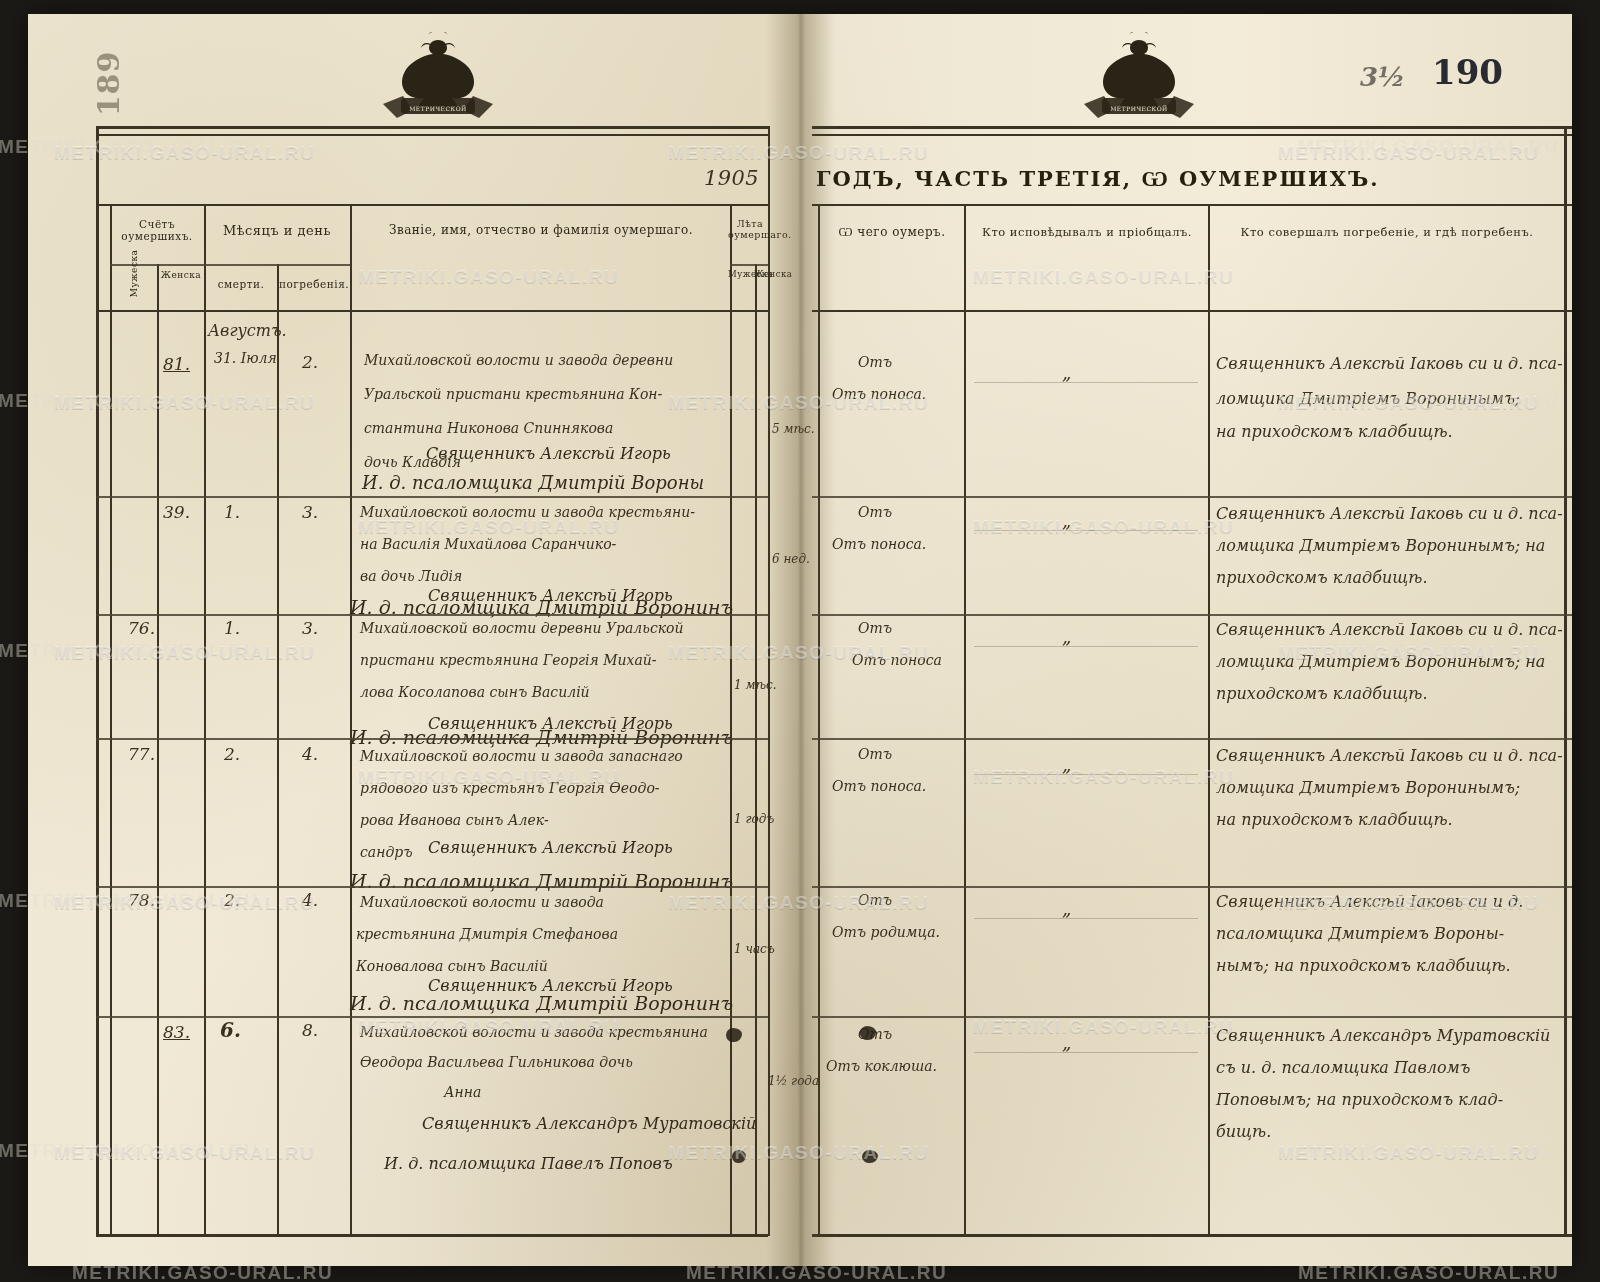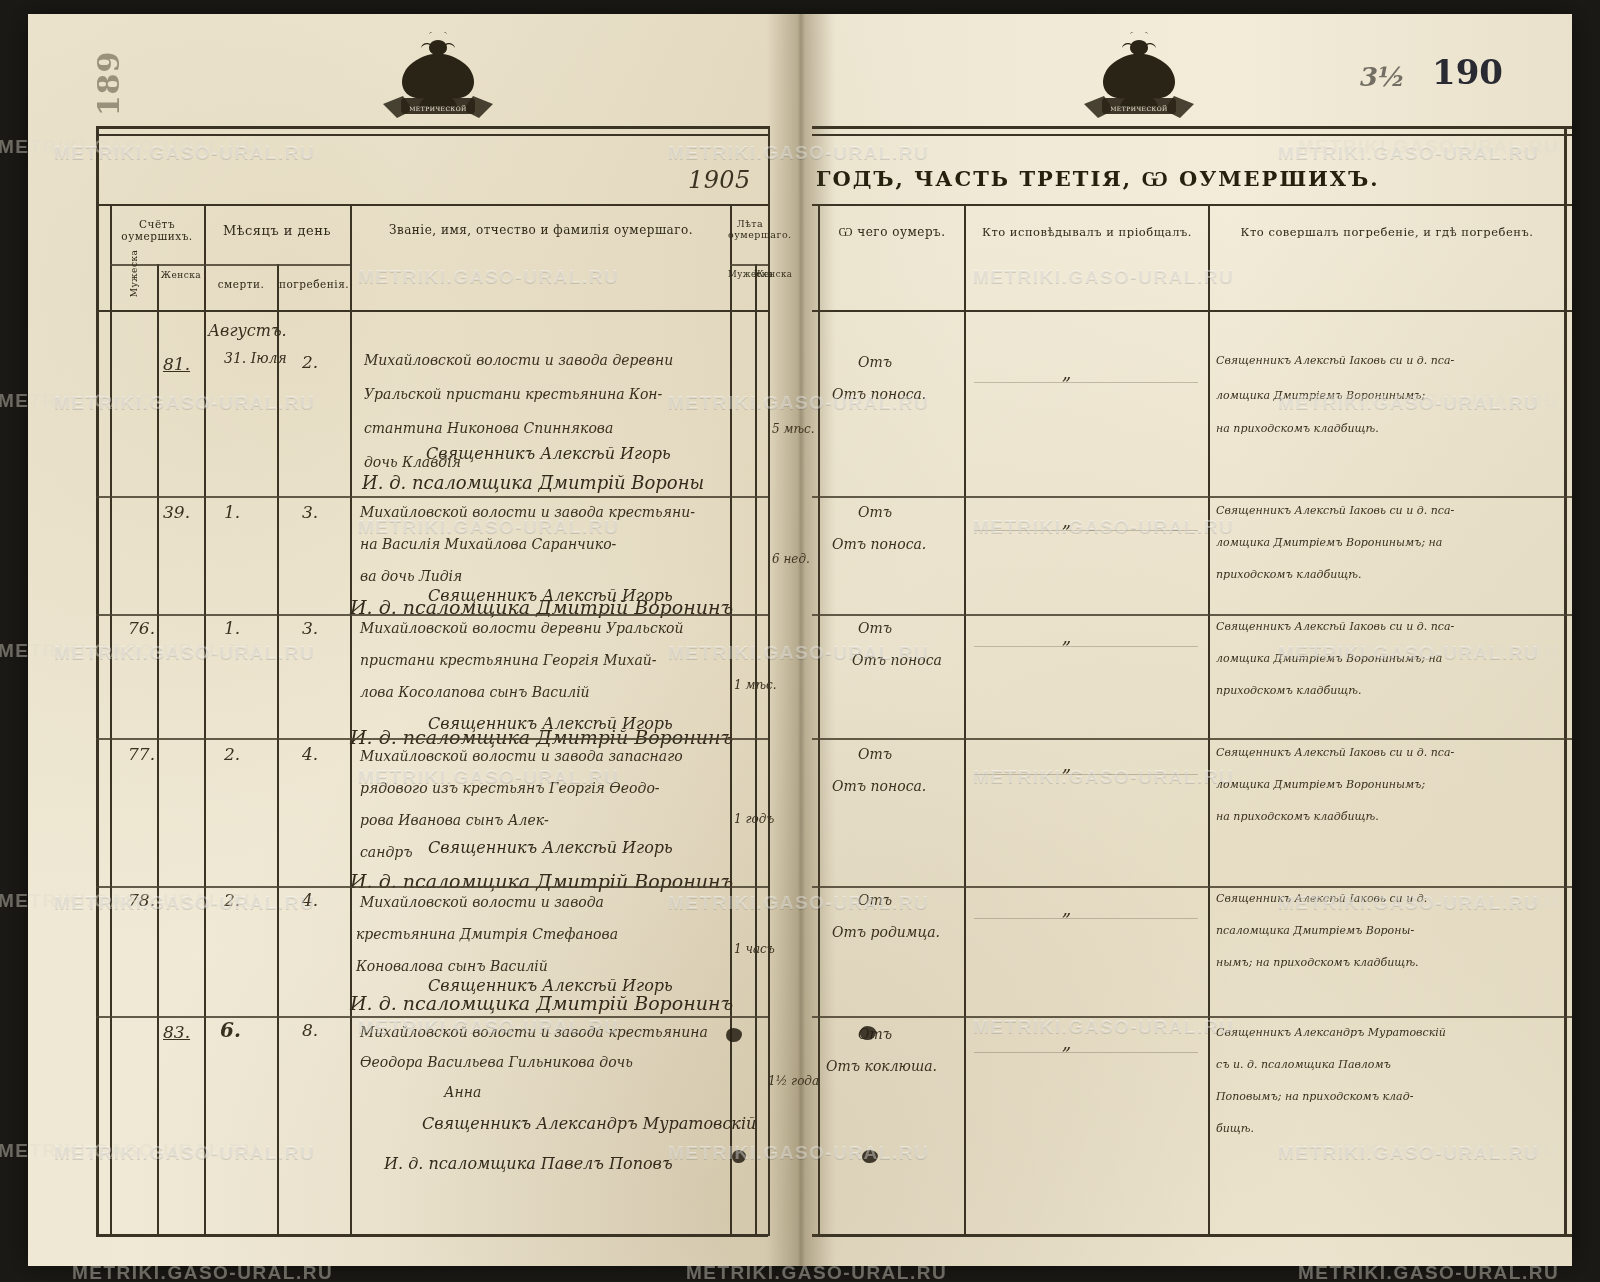--- a/index.html
+++ b/index.html
@@ -77,21 +77,21 @@
   }
   .folio.stamp{
     color:#5b5240;opacity:.55;transform:rotate(-90deg);
     font-size:30px;letter-spacing:1px;
   }
   .folio.pencil{color:#2a2a33;font-size:34px;}
   .folio.scrawl{color:#4b4740;font-size:26px;font-style:italic;opacity:.75;}
 
   
   .hw{position:absolute;font-family:"DejaVu Serif", serif;font-style:italic;color:#39301f;white-space:nowrap;}
-  .hw.small{font-size:11px;}
+  .hw.small{font-size:16px;}
   .hw.mid{font-size:14px;}
   .hw.big{font-size:17px;}
   .hw.sig{font-size:16px;color:#332a1b;}
 
   
   .baseline{position:absolute;height:1px;background:#6d6550;opacity:.35;}
 
   
   .wm{
     position:absolute;inset:0;z-index:9;pointer-events:none;
@@ -141,21 +141,21 @@
           <path d="M70 16 c3 -5 9 -5 12 0 c-1 -6 -11 -7 -12 0 z"></path>
           <path d="M56 2 c4 -4 14 -4 18 0 c-2 -5 -16 -5 -18 0 z"></path>
         </g>
         <text x="65" y="79" font-family="DejaVu Serif" font-size="6" fill="#efe8d4" text-anchor="middle" letter-spacing="0.5">МЕТРИЧЕСКОЙ</text>
       </svg>
     </div>
 
     <div class="rule hline" style="left:68px;top:112px;width:672px;height:2.5px;"></div>
     <div class="rule hline" style="left:68px;top:120px;width:672px;"></div>
 
-    <div class="year hand" style="left:660px;top:152px;font-size:24px;">1905</div>
+    <div class="year hand" style="left:676px;top:152px;font-size:21px;">1905</div>
 
     <div class="rule hline" style="left:68px;top:190px;width:672px;height:2px;"></div>
 
     <div class="rule vline" style="left:68px;top:112px;height:1110px;width:2.5px;"></div>
     <div class="rule vline" style="left:82px;top:190px;height:1032px;"></div>
     <div class="rule vline" style="left:176px;top:190px;height:1032px;"></div>
     <div class="rule vline" style="left:129px;top:250px;height:972px;"></div>
     <div class="rule vline" style="left:322px;top:190px;height:1032px;"></div>
     <div class="rule vline" style="left:249px;top:250px;height:972px;"></div>
     <div class="rule vline" style="left:702px;top:190px;height:1032px;"></div>
@@ -175,21 +175,21 @@
     <div class="colhead" style="left:178px;top:264px;width:70px;font-size:10.5px;">смерти.</div>
     <div class="colhead" style="left:251px;top:264px;width:70px;font-size:10.5px;">погребенія.</div>
     <div class="colhead" style="left:326px;top:210px;width:374px;font-size:12px;">Званіе, имя, отчество и фамилія оумершаго.</div>
     <div class="colhead" style="left:700px;top:204px;width:44px;font-size:9.5px;line-height:1.2;">Лѣта оумершаго.</div>
     <div class="colhead" style="left:700px;top:256px;width:26px;font-size:8.5px;">Мужеска</div>
     <div class="colhead" style="left:726px;top:256px;width:16px;font-size:8.5px;">Женска</div>
 
     <div class="hw mid" style="left:180px;top:307px;font-size:16px;">Августъ.</div>
 
     <div class="hw big" style="left:135px;top:340px;text-decoration:underline;">81.</div>
-    <div class="hw mid" style="left:196px;top:336px;">31. Іюля</div>
+    <div class="hw mid" style="left:186px;top:336px;">31. Іюля</div>
     <div class="hw big" style="left:274px;top:338px;">2.</div>
     <div class="hw mid" style="left:336px;top:338px;">Михайловской волости и завода деревни</div>
     <div class="hw mid" style="left:336px;top:372px;">Уральской пристани крестьянина Кон-</div>
     <div class="hw mid" style="left:336px;top:406px;">стантина Никонова Спиннякова</div>
     <div class="hw mid" style="left:336px;top:440px;">дочь Клавдія</div>
     <div class="hw sig" style="left:398px;top:430px;">Священникъ Алексѣй Игорь</div>
     <div class="hw sig" style="left:334px;top:458px;font-size:18px;">И. д. псаломщика Дмитрій Вороны</div>
     <div class="hw small" style="left:744px;top:408px;font-size:12px;">5 мѣс.</div>
     <div class="rule hline thin" style="left:68px;top:482px;width:672px;"></div>
 

